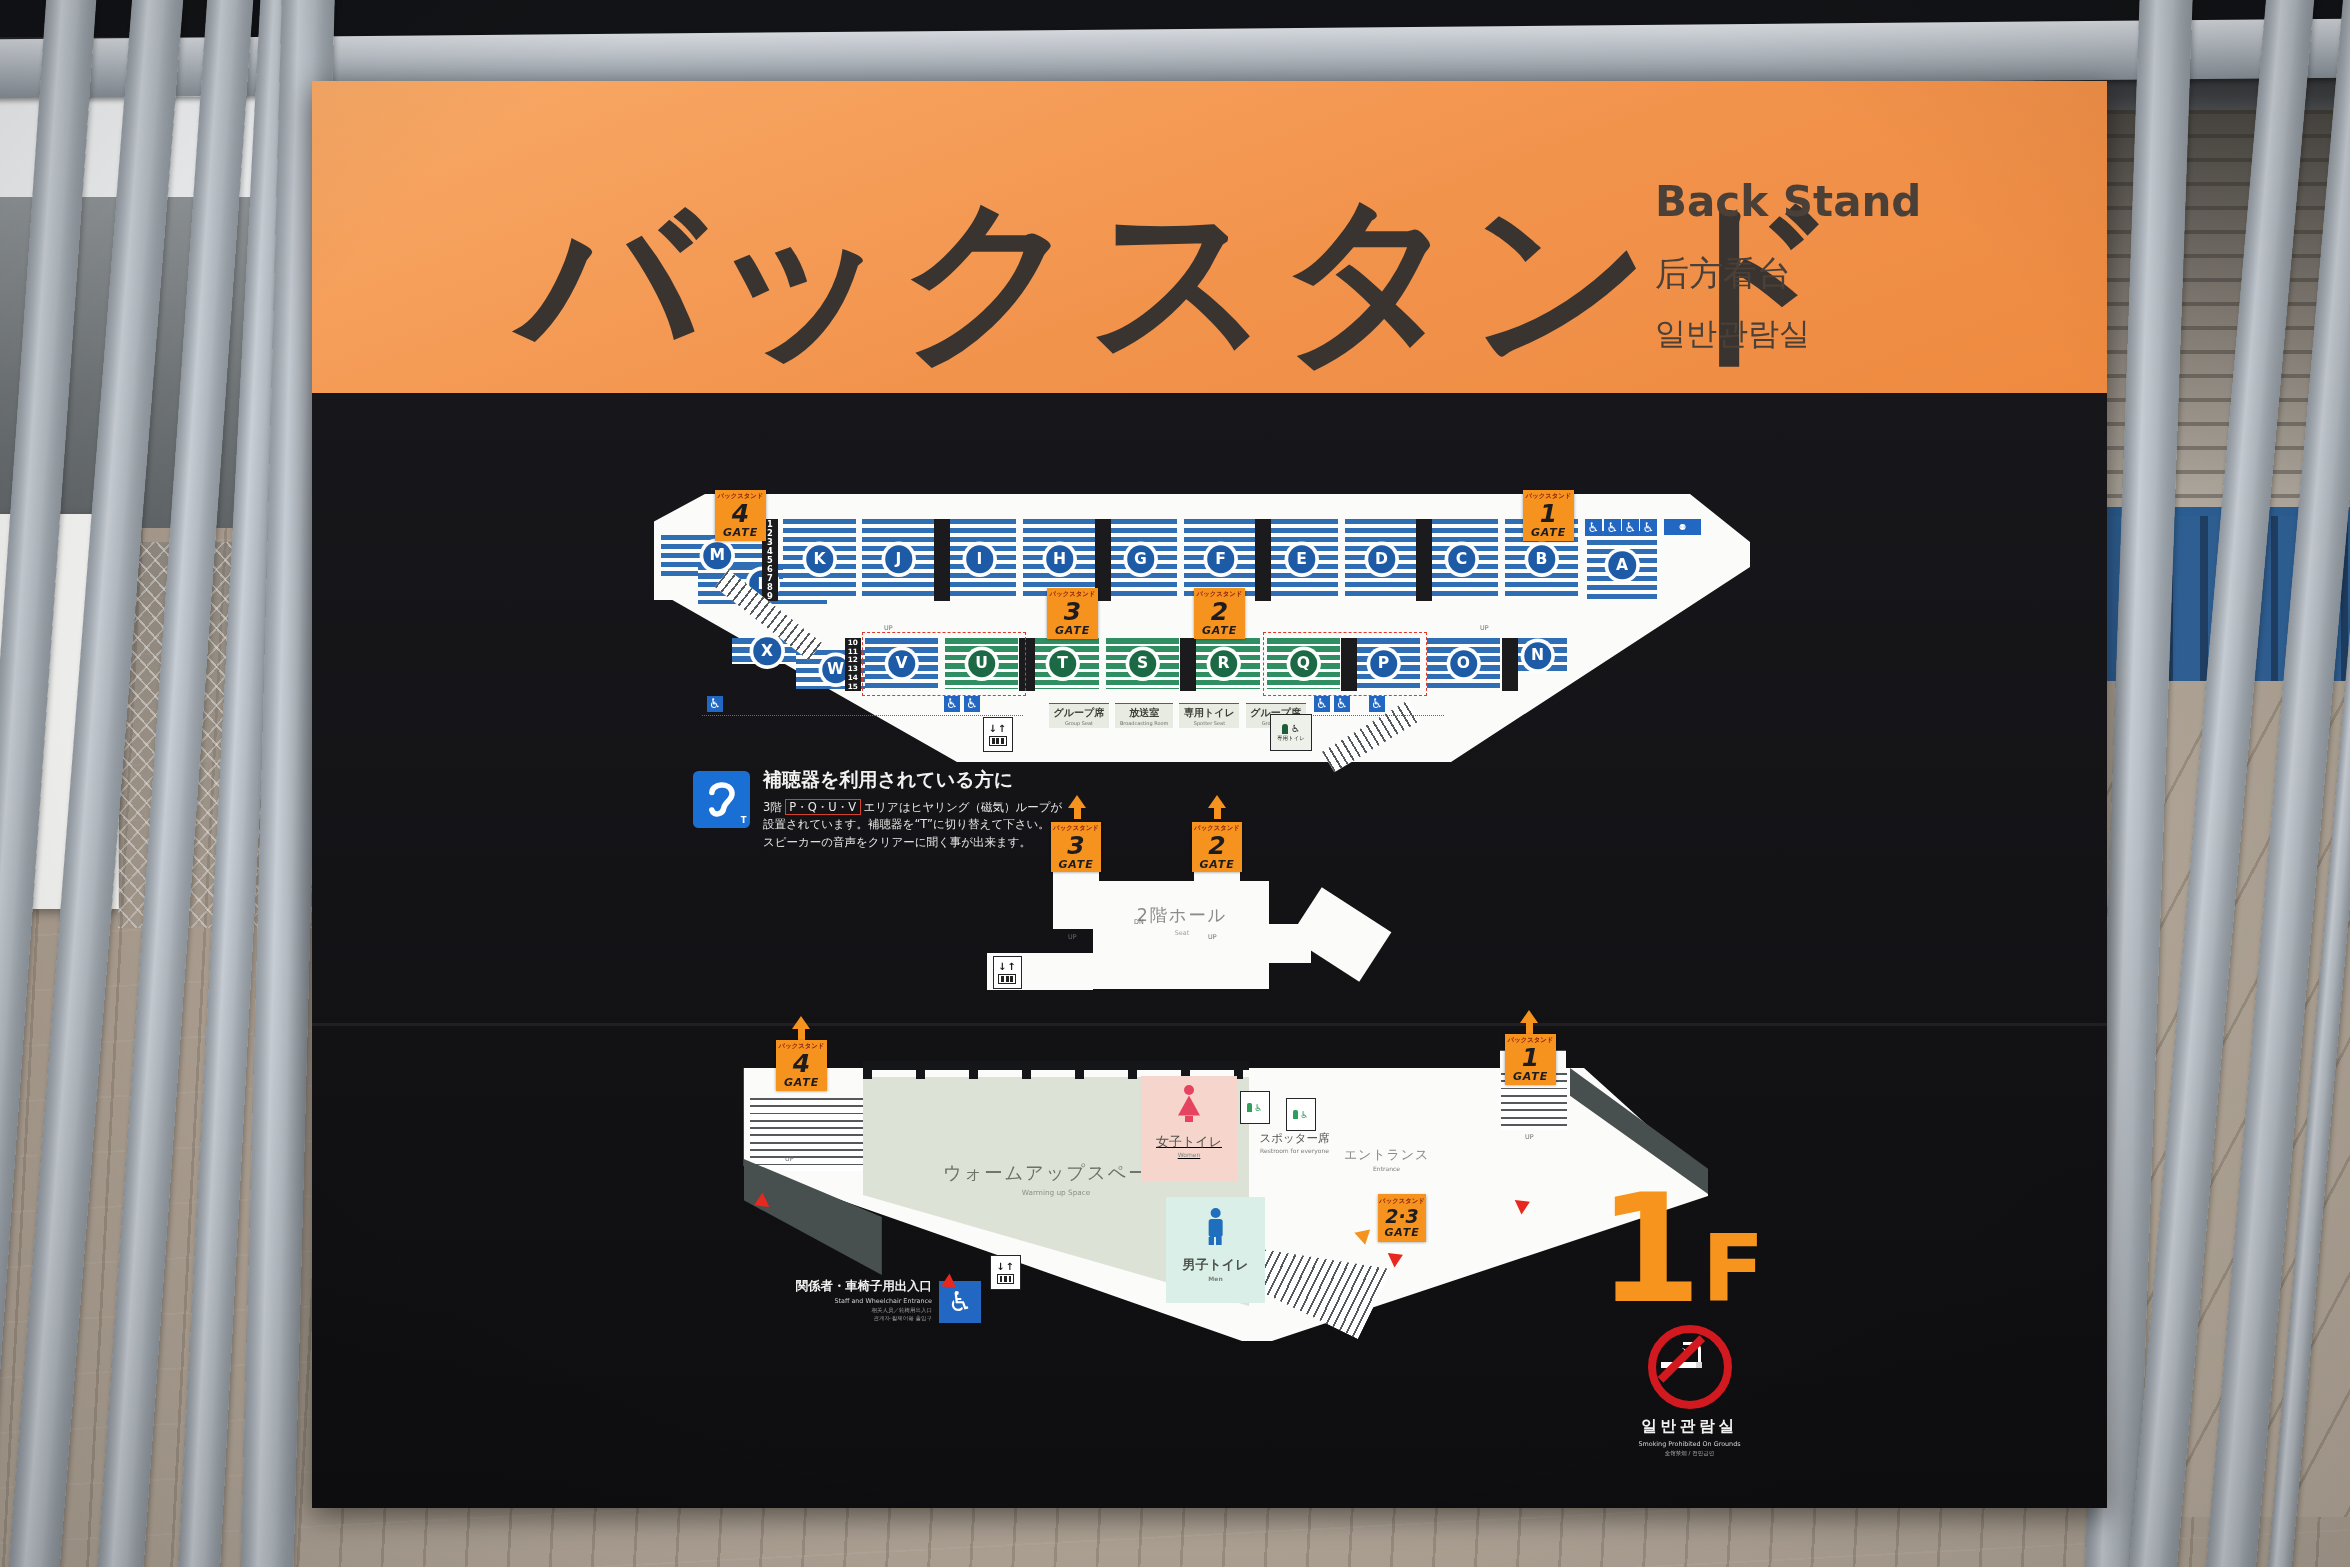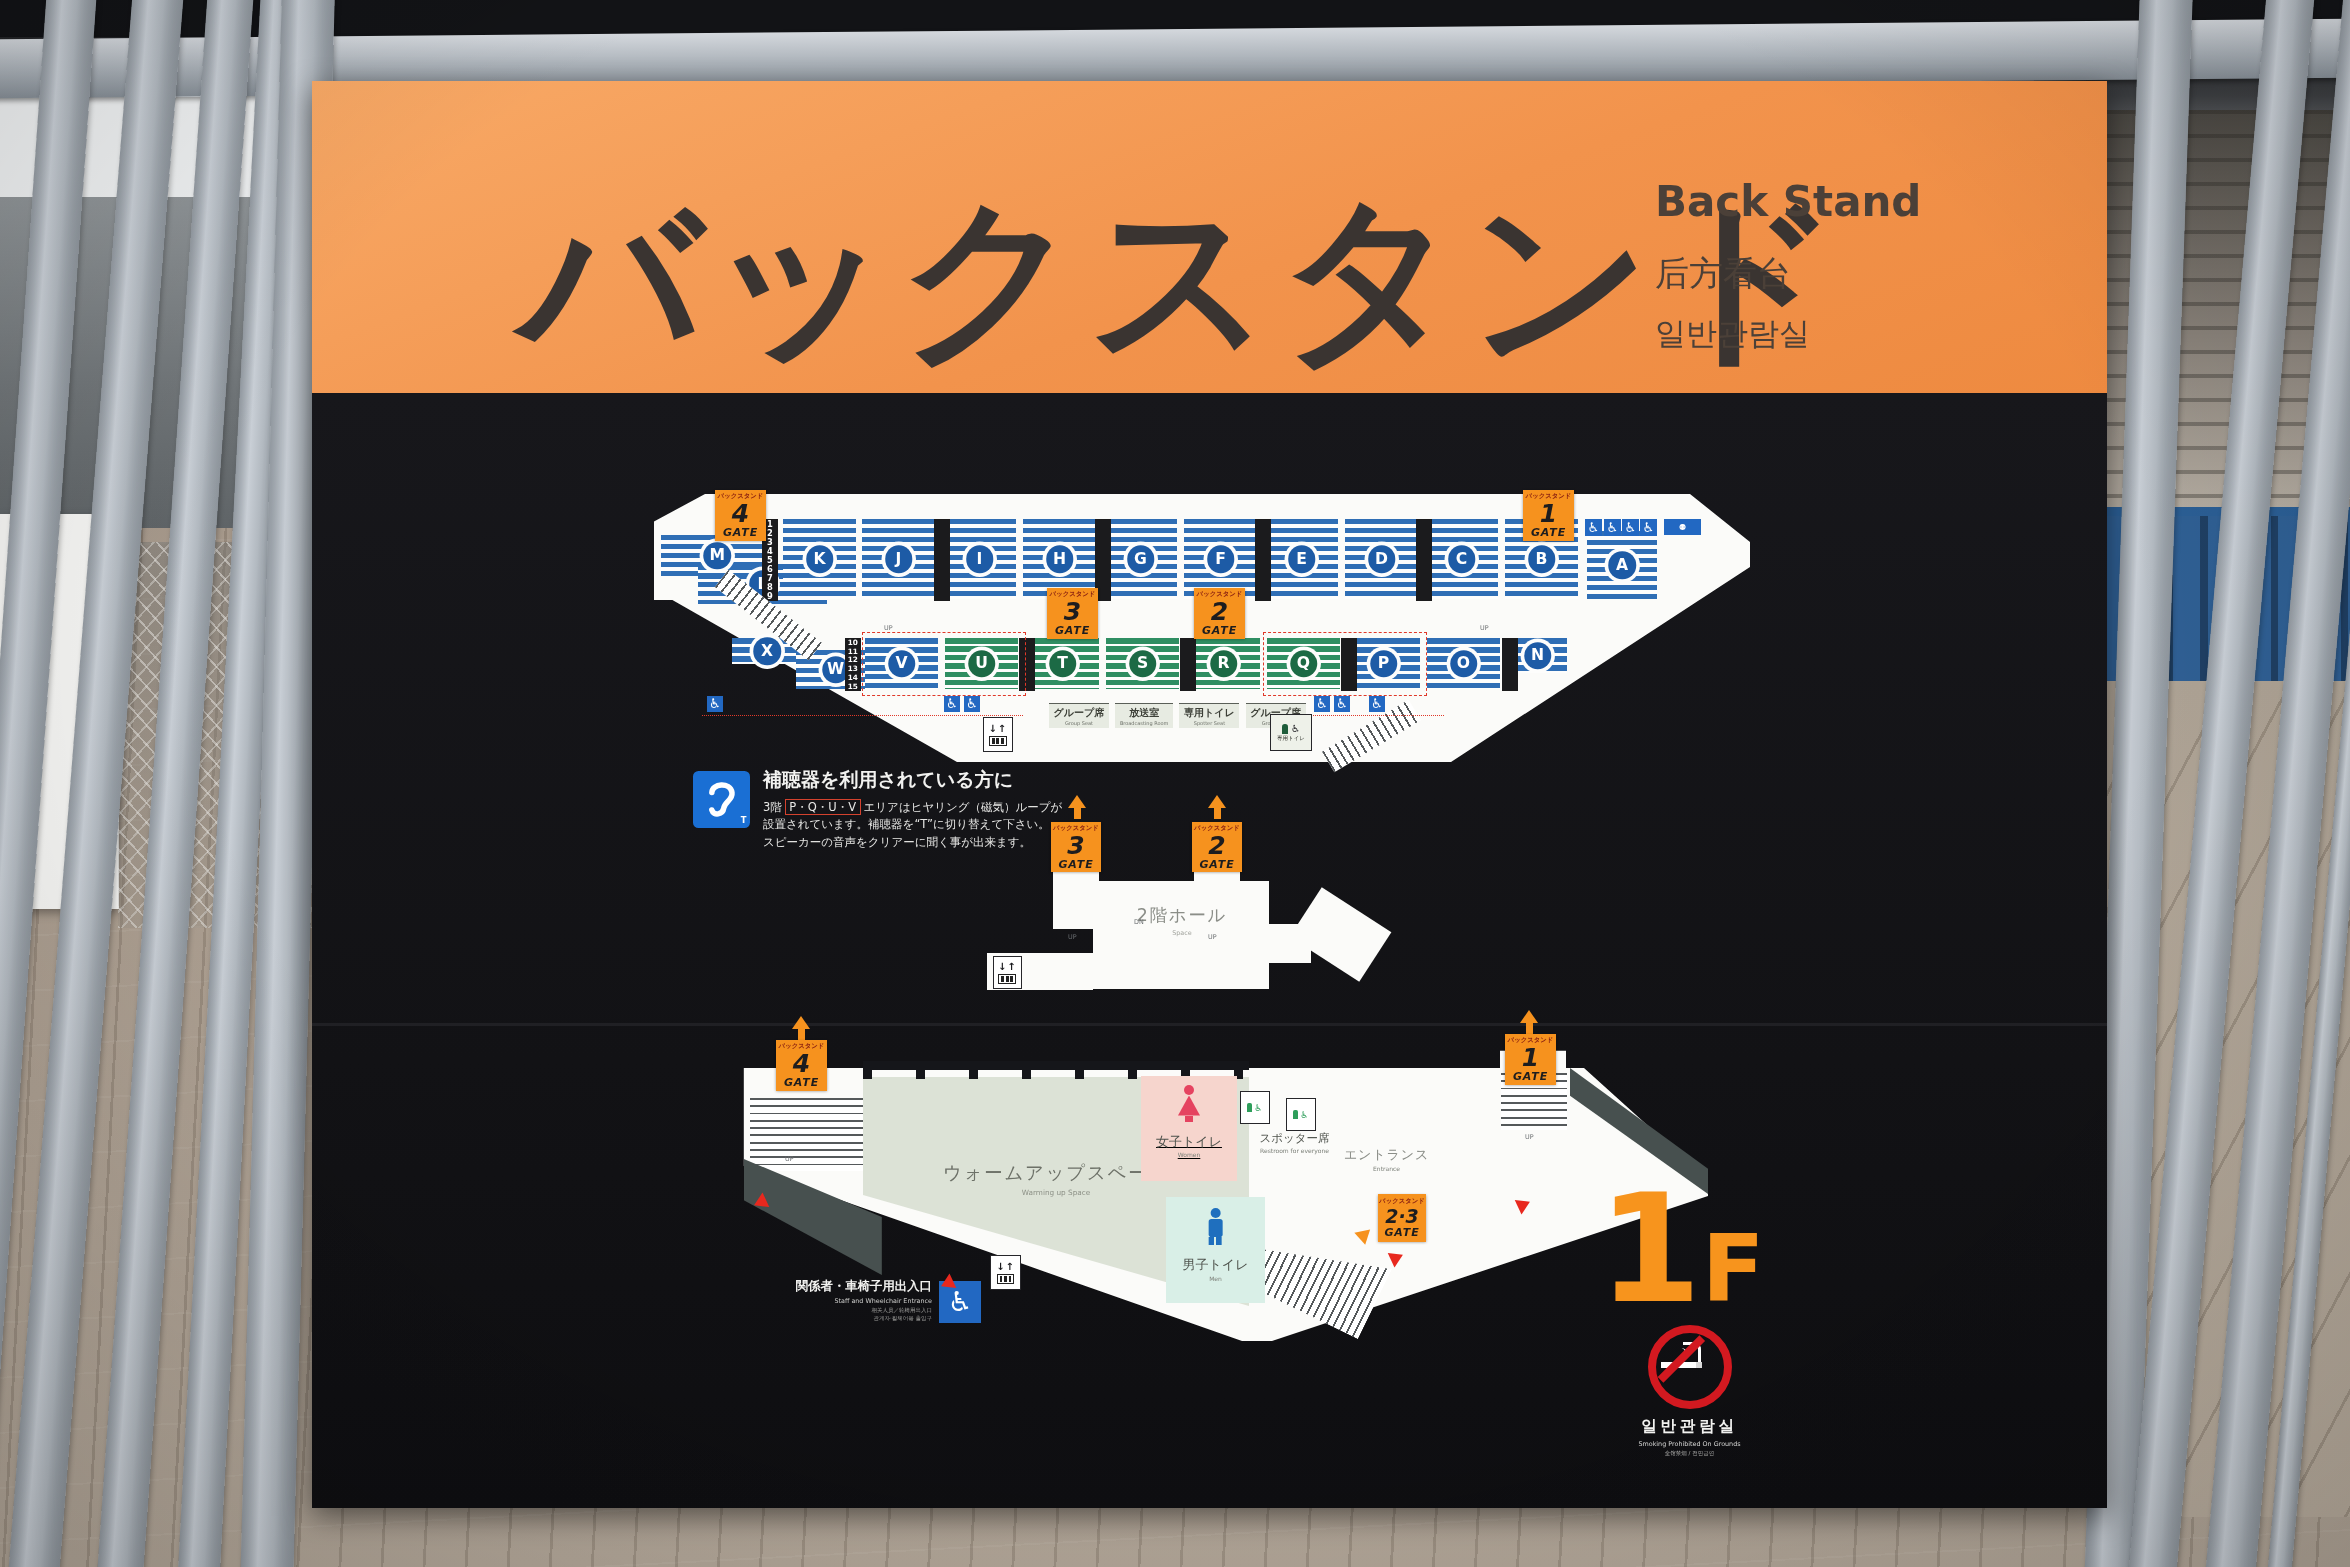--- a/index.html
+++ b/index.html
@@ -497,21 +497,21 @@
         <div class="elev" style="left:5.5px;top:141px;width:27.5px;height:31px;">
           <span class="ar">↓↑</span>
           <span class="ppl">
               <i></i>
               <i></i>
               <i></i>
             </span>
         </div>
         <div class="hall-label">
           <span class="ja">2階ホール</span>
-          <span class="en">Space</span>
+          <span class="en">Seat</span>
         </div>
         <span class="updn" style="left:81px;top:118px;">UP</span>
         <span class="updn" style="left:221px;top:118px;">UP</span>
         <span class="updn" style="left:147px;top:103px;">DN</span>
       </div>
 
 
       <div class="map1">
         <div class="map1-bg"></div>
         <div class="cren"></div>
@@ -556,21 +556,21 @@
             <span class="en">Women</span>
           </div>
         </div>
 
         <div class="room men">
           <div class="fig m" style="top:11px;color:#1f6fbe;">
             <div class="head" style="background:#1f6fbe;"></div>
             <div class="body" style="background:#1f6fbe;"></div>
             <div class="legs"></div>
           </div>
-          <div style="position:absolute;left:0;right:0;top:59px;">
+          <div style="position:absolute;left:0;right:0;top:59px;font-weight:bold;">
             <span class="ja">男子トイレ</span>
             <span class="en">Men</span>
           </div>
         </div>
 
         <div class="etbox" style="left:510px;top:44px;width:27.5px;height:31px;">
           <span class="p"></span>
             <span class="w">♿</span>
         </div>
         <div class="etbox" style="left:556px;top:51px;width:27.5px;height:31px;">

